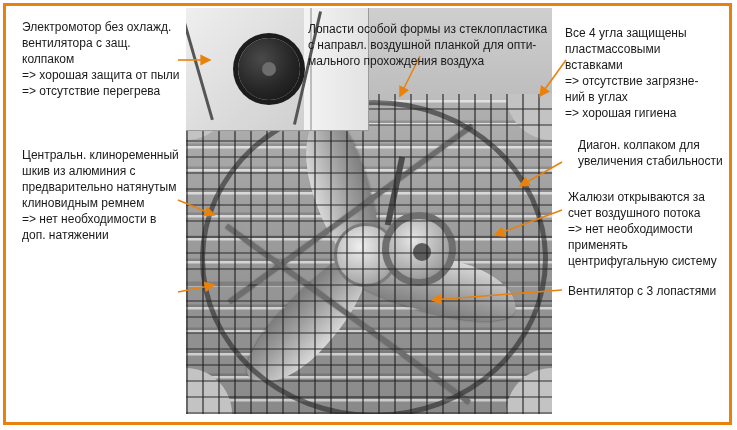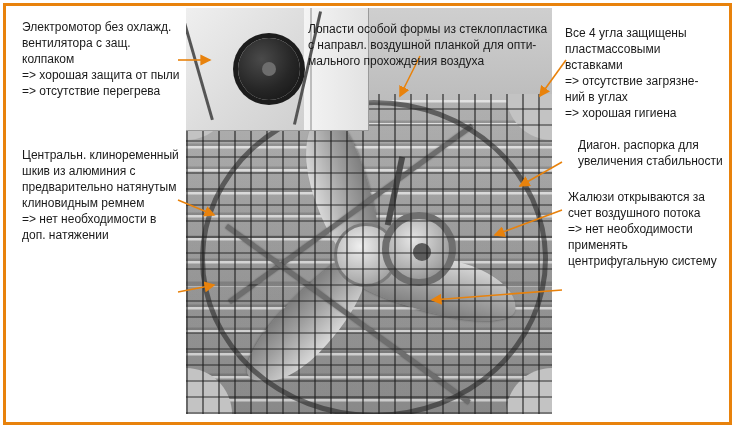--- a/index.html
+++ b/index.html
@@ -302,23 +302,24 @@
   <div class="note" style="left:308px; top:22px; width:248px;">Лопасти особой формы из стеклопластика
 с направл. воздушной планкой для опти-
 мального прохождения воздуха</div>
 
   <div class="note" style="left:565px; top:26px; width:156px;">Все 4 угла защищены
 пластмассовыми вставками
 =&gt; отсутствие загрязне-
 ний в углах
 =&gt; хорошая гигиена</div>
 
-  <div class="note" style="left:578px; top:138px; width:150px;">Диагон. распорка для
+  <div class="note" style="left:578px; top:138px; width:150px;">Диагон. колпаком для
 увеличения стабильности</div>
 
   <div class="note" style="left:568px; top:190px; width:158px;">Жалюзи открываются за
 счет воздушного потока
 =&gt; нет необходимости
 применять
 центрифугальную систему</div>
 
+  <div class="note" style="left:568px; top:284px; width:160px;">Вентилятор с 3 лопастями</div>
 
 </div>
 
 </body></html>

